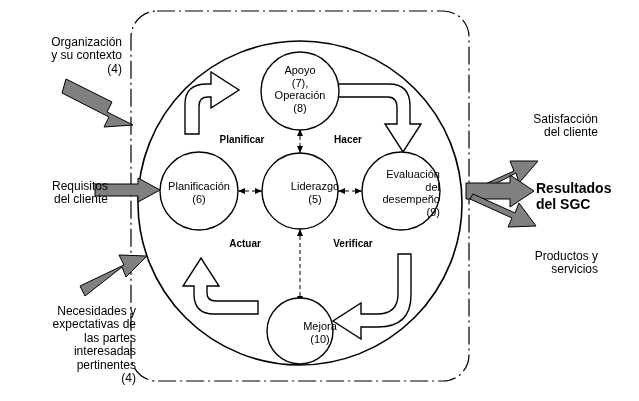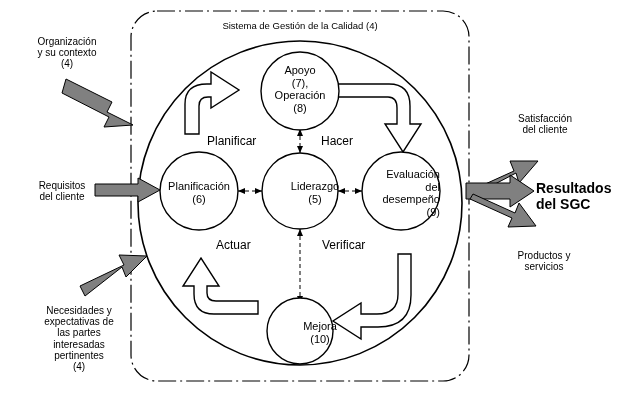--- a/index.html
+++ b/index.html
@@ -8,38 +8,40 @@
     background:#ffffff;
     font-family:"Liberation Sans", sans-serif;
     color:#000000;
     overflow:hidden;
     position:relative;
   }
   #stage{position:absolute;left:0;top:0;width:639px;height:401px;}
   .svgroot{position:absolute;left:0;top:0;}
   .lbl{
     position:absolute;
-    text-align:center;
+    text-align:right;
     line-height:1.12;
-    font-size:10px;
+    font-size:12px;
     color:#000;
     white-space:pre-line;
   }
   .lbl.bold{font-weight:bold;font-size:14px;}
   .node-lbl{
     position:absolute;
     text-align:center;
     line-height:1.15;
     font-size:11px;
     white-space:pre-line;
   }
   .cyc-lbl{
     position:absolute;
-    font-size:12px;
+    text-align:center;
+    font-size:10px;
     white-space:pre-line;
+    font-weight:bold;
   }
   .title-lbl{
     position:absolute;
     text-align:center;
     font-size:9.5px;
     white-space:pre-line;
   }
 </style>
 </head>
 <body>
@@ -106,21 +108,20 @@
       <polygon points="300,229 297,236 303,236"></polygon>
     </g>
 
     <circle cx="300" cy="91" r="39" fill="#fff" stroke="#000" stroke-width="1.4"></circle>
     <circle cx="199" cy="191" r="39" fill="#fff" stroke="#000" stroke-width="1.4"></circle>
     <circle cx="300" cy="191" r="38" fill="#fff" stroke="#000" stroke-width="1.4"></circle>
     <circle cx="401" cy="191" r="39" fill="#fff" stroke="#000" stroke-width="1.4"></circle>
     <circle cx="300" cy="331" r="33" fill="#fff" stroke="#000" stroke-width="1.4"></circle>
   </svg>
 
-  <div class="title-lbl" style="left:199px;top:20px;width:202px;">Sistema de Gestión de la Calidad (4)</div>
 
   <div class="node-lbl" style="left:261px;top:64px;width:78px;">Apoyo
 (7),
 Operación
 (8)</div>
   <div class="node-lbl" style="left:160px;top:180px;width:78px;">Planificación
 (6)</div>
   <div class="node-lbl" style="left:262px;top:180px;width:76px;padding-left:15px;">Liderazgo
 (5)</div>
   <div class="node-lbl" style="left:362px;top:168px;width:78px;text-align:right;">Evaluación

